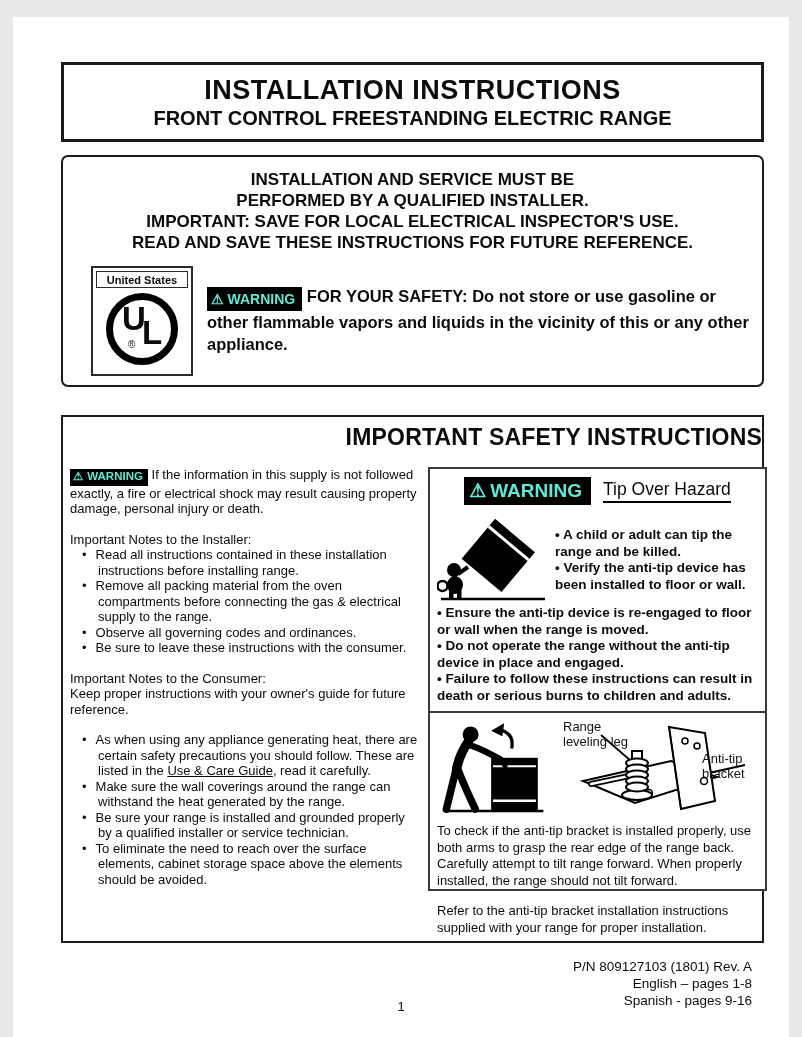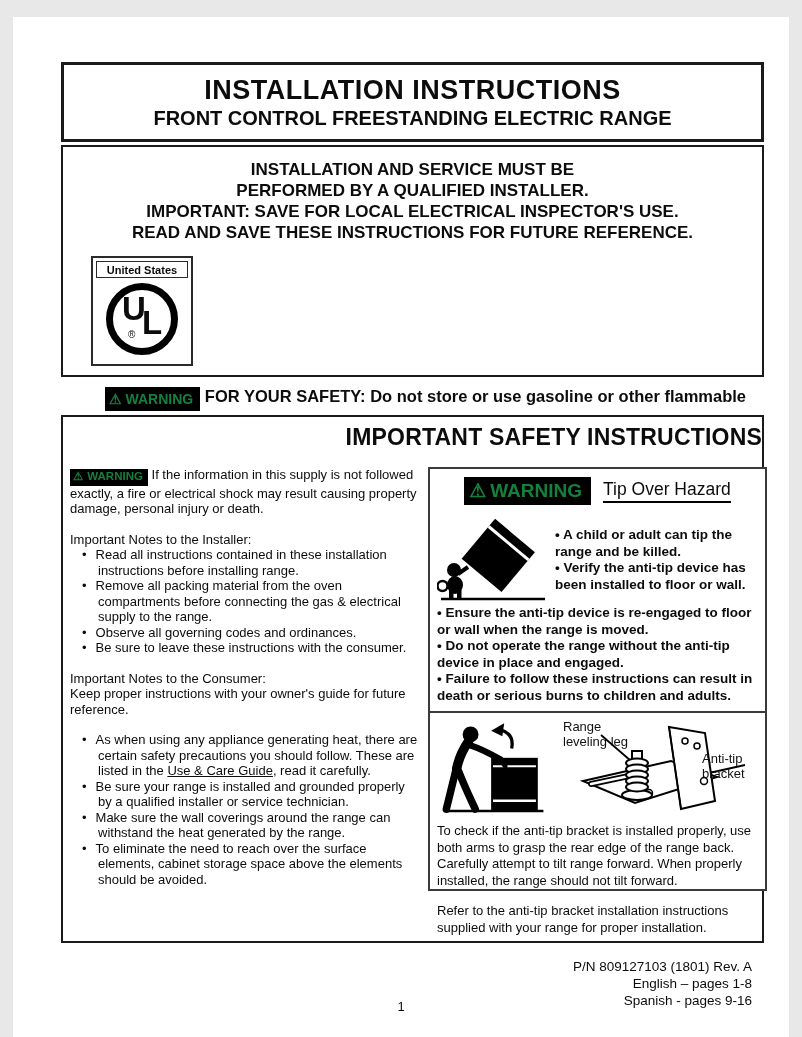--- a/index.html
+++ b/index.html
@@ -9,34 +9,34 @@
     margin:17px auto;
   }
   .box{position:absolute;left:48px;width:703px;border:2px solid #1a1a1a;background:#fff;box-sizing:border-box;}
 
   
   .box-title{top:45px;height:80px;border-width:3px;text-align:center;padding-top:9px;}
   .title-main{font-size:27px;font-weight:bold;letter-spacing:.5px;line-height:32px;}
   .title-sub{font-size:20px;font-weight:bold;line-height:24px;}
 
   
-  .box-notice{top:128px;height:232px;}
+  .box-notice{top:138px;height:232px;border-radius:7px;}
   .notice-lines{text-align:center;padding-top:12px;font-size:17px;font-weight:bold;line-height:21px;}
-  .notice-row{display:flex;margin-top:13px;padding-left:28px;padding-right:10px;flex-direction:column;}
+  .notice-row{display:flex;margin-top:13px;padding-left:28px;padding-right:10px;}
   .ul-box{width:102px;height:110px;border:2px solid #2a2a2a;box-sizing:border-box;padding:3px;flex:none;}
   .ul-country{border:1.5px solid #2a2a2a;font-size:11px;font-weight:bold;text-align:center;line-height:16px;height:17px;box-sizing:border-box;}
   .ul-circle{width:72px;height:72px;border:7px solid #000;border-radius:50%;margin:5px auto 0;box-sizing:border-box;position:relative;}
   .ul-letters{position:absolute;inset:0;}
   .ul-u{position:absolute;left:9px;top:0px;font-size:33px;font-weight:bold;}
   .ul-l{position:absolute;left:29px;top:14px;font-size:33px;font-weight:bold;}
   .ul-reg{position:absolute;left:15px;top:39px;font-size:10px;}
   .notice-warning{margin-left:14px;font-size:16.5px;font-weight:bold;line-height:22px;padding-top:2px;}
 
   
-  .wbadge{display:inline-block;background:#000;color:#15803d;font-weight:bold;white-space:nowrap;vertical-align:-2px;text-align:right;}
+  .wbadge{display:inline-block;background:#000;color:#5eead4;font-weight:bold;white-space:nowrap;vertical-align:-2px;text-align:right;}
   .wbadge .tri{margin-right:4px;}
   .wbadge-md{font-size:14px;padding:1px 7px 1px 4px;}
   .wbadge-sm{font-size:11.5px;padding:0px 5px 1px 3px;vertical-align:-1px;}
   .wbadge-lg{font-size:19px;padding:2px 9px 3px 5px;}
 
   
   .box-safety{top:398px;height:528px;}
   .safety-heading{font-size:23px;font-weight:bold;margin:7px 0 0 10px;letter-spacing:.2px;text-align:right;}
 
   .left-col{position:absolute;left:7px;top:50px;width:352px;font-size:13px;line-height:15.5px;}
@@ -119,22 +119,22 @@
         <li><span class="dot">•</span><span>Remove all packing material from the oven compartments before connecting the gas &amp; electrical supply to the range.</span></li>
         <li><span class="dot">•</span><span>Observe all governing codes and ordinances.</span></li>
         <li><span class="dot">•</span><span>Be sure to leave these instructions with the consumer.</span></li>
       </ul>
       <div class="gap"></div>
       <p>Important Notes to the Consumer:</p>
       <p>Keep proper instructions with your owner's guide for future reference.</p>
       <div class="gap"></div>
       <ul class="bullets">
         <li><span class="dot">•</span><span>As when using any appliance generating heat, there are certain safety precautions you should follow. These are listed in the </span><span class="uline">Use &amp; Care Guide</span><span>, read it carefully.</span></li>
+        <li><span class="dot">•</span><span>Make sure the wall coverings around the range can withstand the heat generated by the range.</span></li>
         <li><span class="dot">•</span><span>Be sure your range is installed and grounded properly by a qualified installer or service technician.</span></li>
-        <li><span class="dot">•</span><span>Make sure the wall coverings around the range can withstand the heat generated by the range.</span></li>
         <li><span class="dot">•</span><span>To eliminate the need to reach over the surface elements, cabinet storage space above the elements should be avoided.</span></li>
       </ul>
     </div>
 
     <div class="hazard-panel">
       <div class="hz-top">
         <div class="hz-header">
           <span class="wbadge wbadge-lg"><span class="tri">⚠</span><span>WARNING</span></span>
           <span class="hz-title">Tip Over Hazard</span>
         </div>

